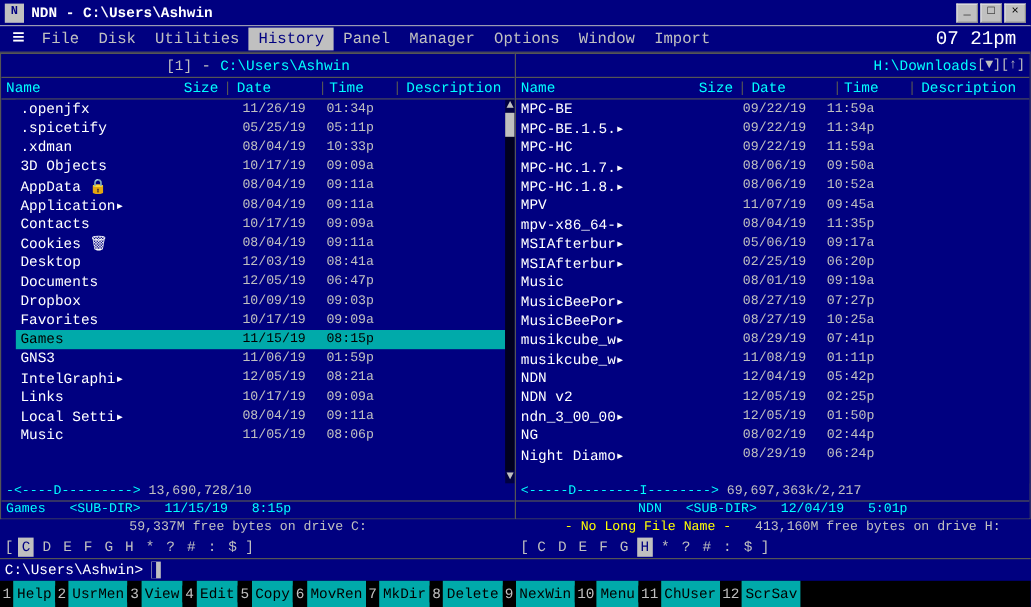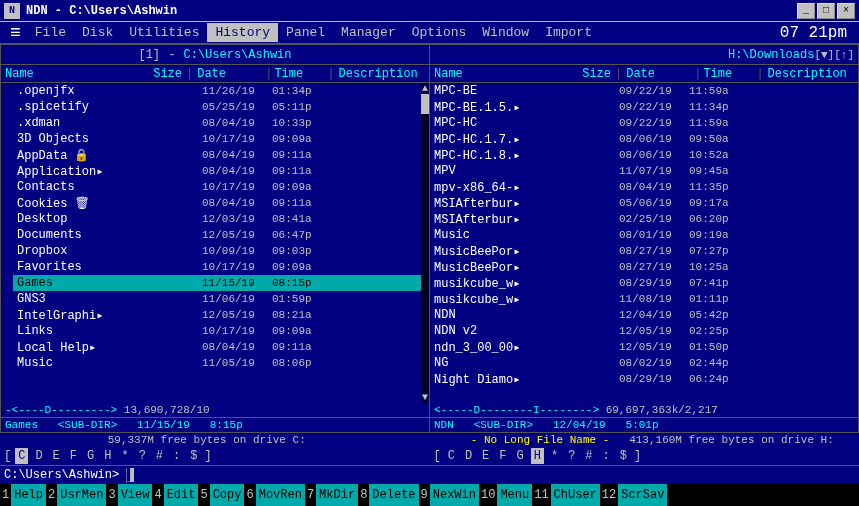--- a/index.html
+++ b/index.html
@@ -449,21 +449,21 @@
       <span class="fdesc"></span>
     </div>
             <div class="file-row">
       <span class="fname">Links</span>
       <span class="fsize"><sub-dir></sub-dir></span>
       <span class="fdate">10/17/19</span>
       <span class="ftime">09:09a</span>
       <span class="fdesc"></span>
     </div>
             <div class="file-row">
-      <span class="fname">Local Help▸</span>
+      <span class="fname">Local Setti▸</span>
       <span class="fsize"><junction></junction></span>
       <span class="fdate">08/04/19</span>
       <span class="ftime">09:11a</span>
       <span class="fdesc"></span>
     </div>
             <div class="file-row">
       <span class="fname">Music</span>
       <span class="fsize"><sub-dir></sub-dir></span>
       <span class="fdate">11/05/19</span>
       <span class="ftime">08:06p</span>
@@ -643,21 +643,21 @@
       <span class="fdate">08/29/19</span>
       <span class="ftime">06:24p</span>
       <span class="fdesc"></span>
     </div>
           </div>
       </div>
       <div class="divider-line">
         <span style="color:#00ffff;">&lt;-----D--------I--------&gt;</span>
         <span style="color:#c0c0c0; font-size:11px;">69,697,363k/2,217</span>
       </div>
-      <div class="panel-status" style="text-align:left;">
+      <div class="panel-status" style="text-align:center;">
         <span class="cyan">NDN</span>
         <span>&nbsp;</span>
         <span class="cyan">&lt;SUB-DIR&gt;</span>
         <span>&nbsp;</span>
         <span class="cyan">12/04/19</span>
         <span>&nbsp;</span>
         <span class="cyan">5:01p</span>
       </div>
     </div>
 

